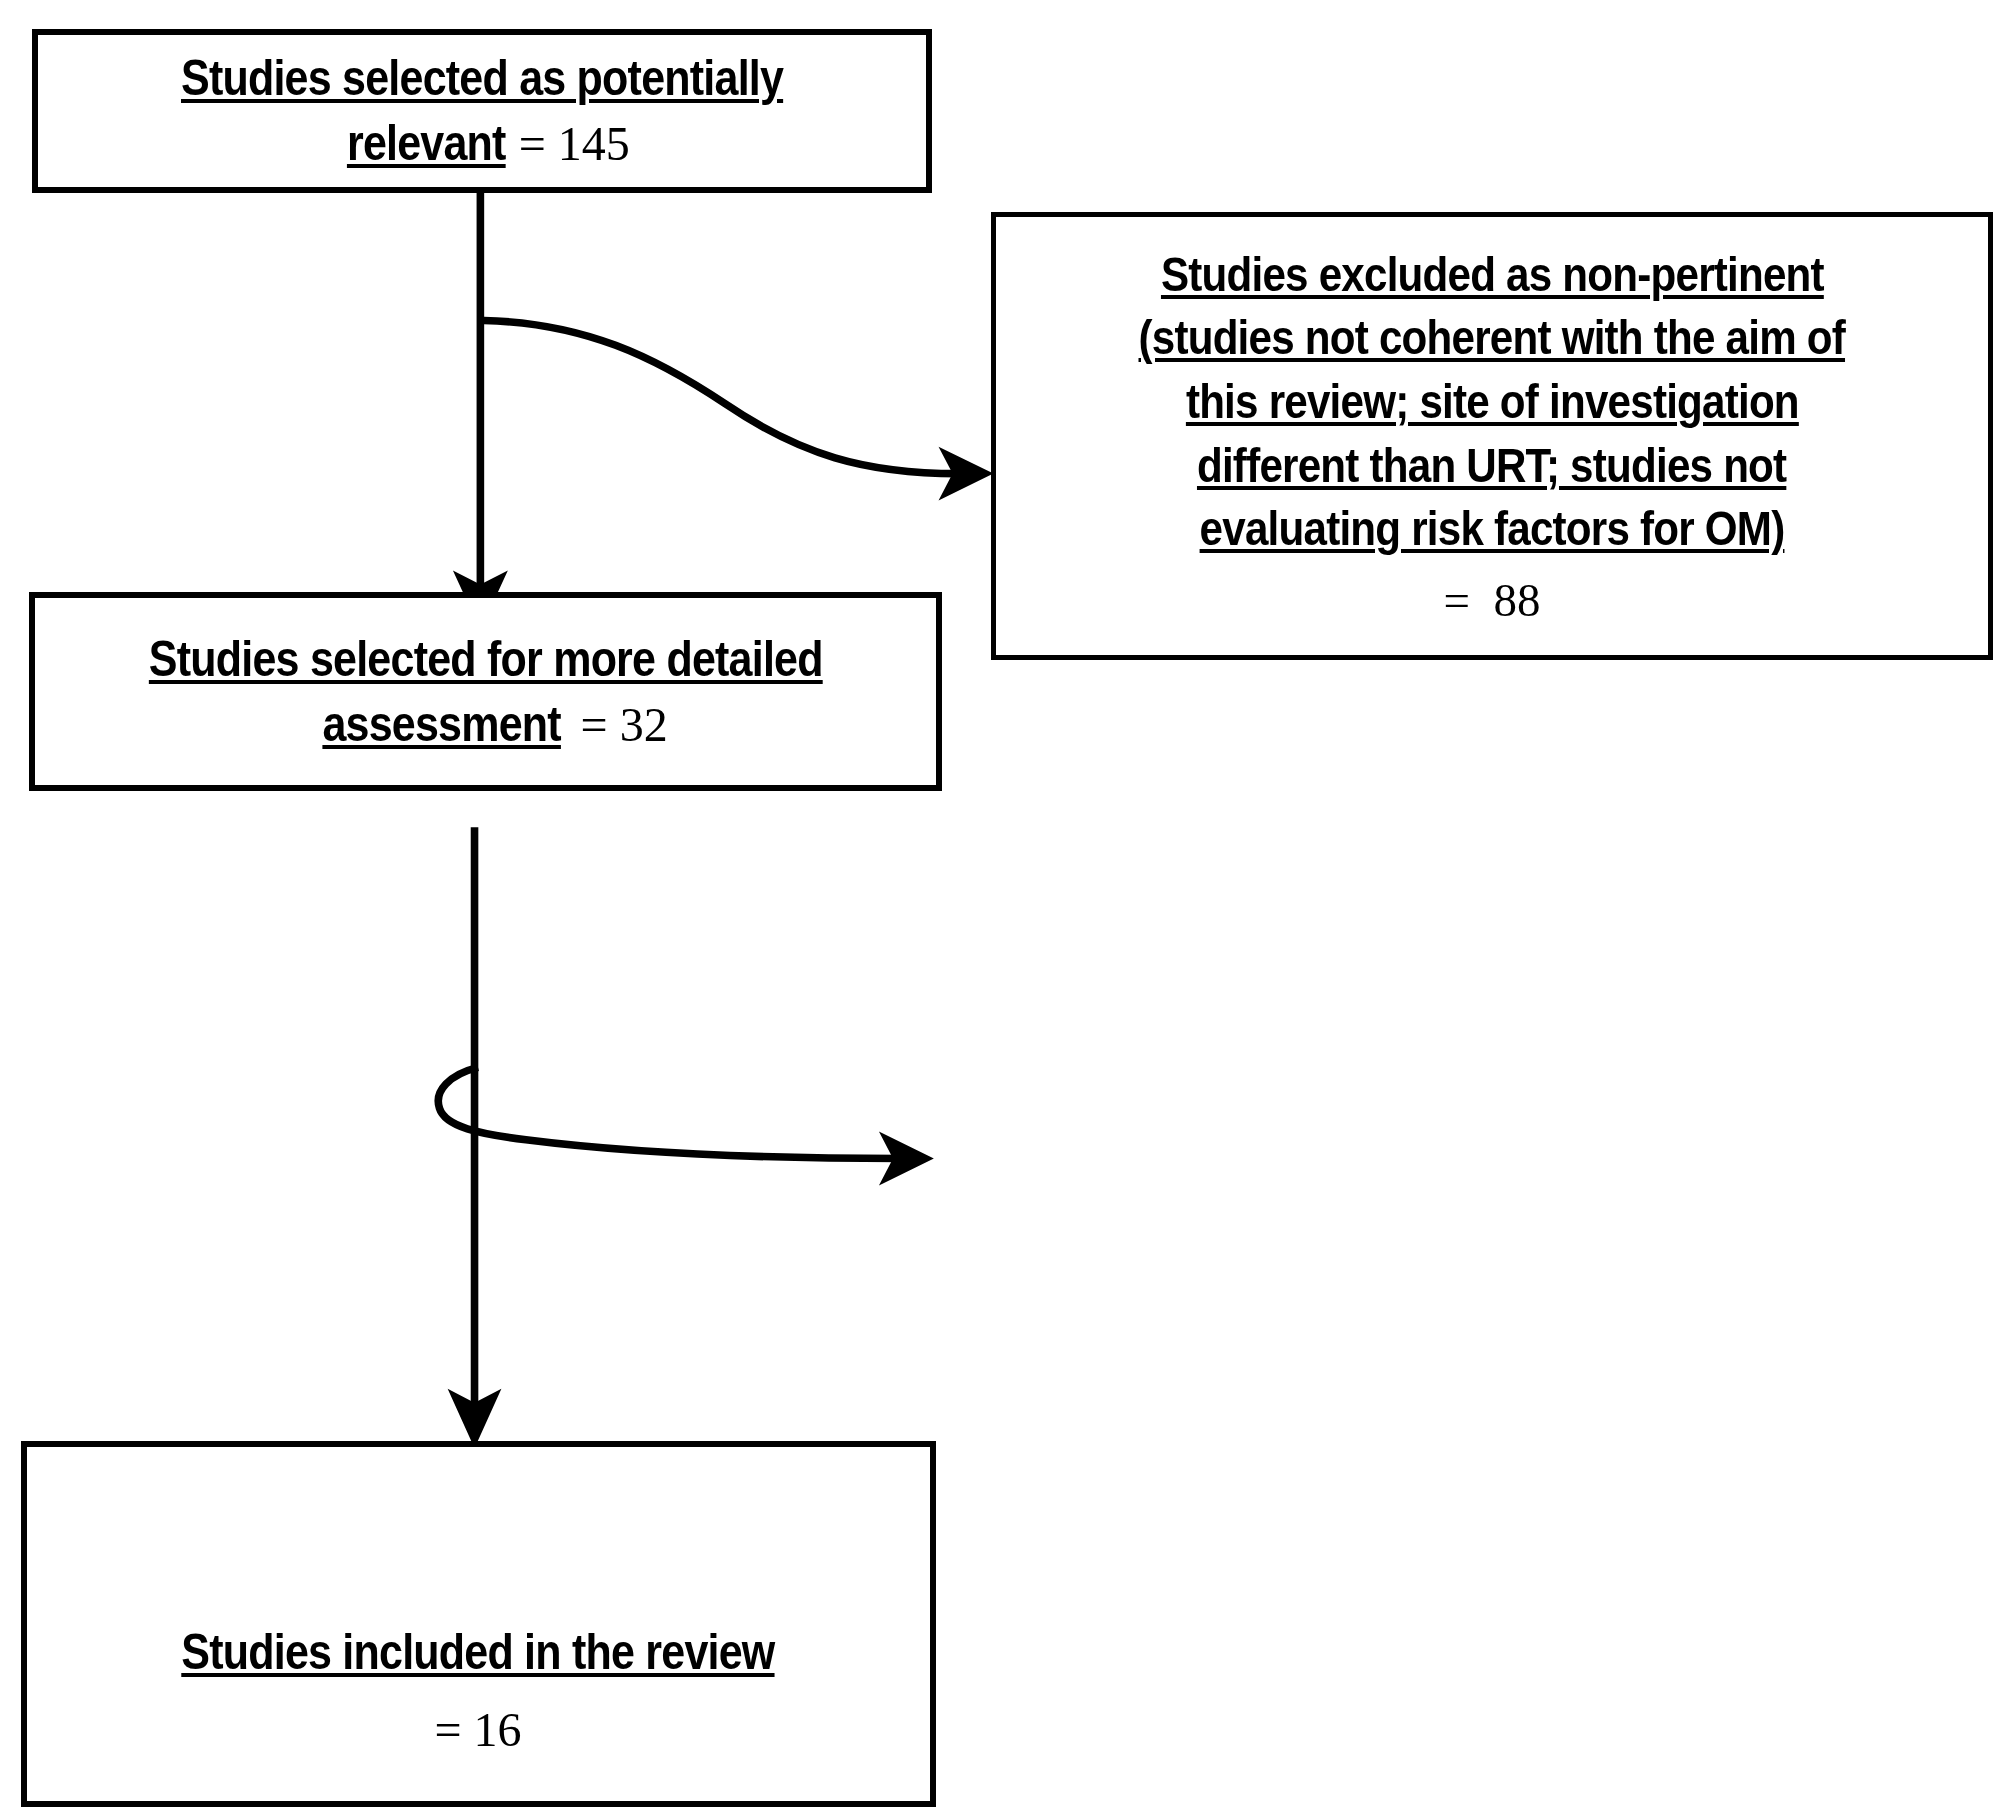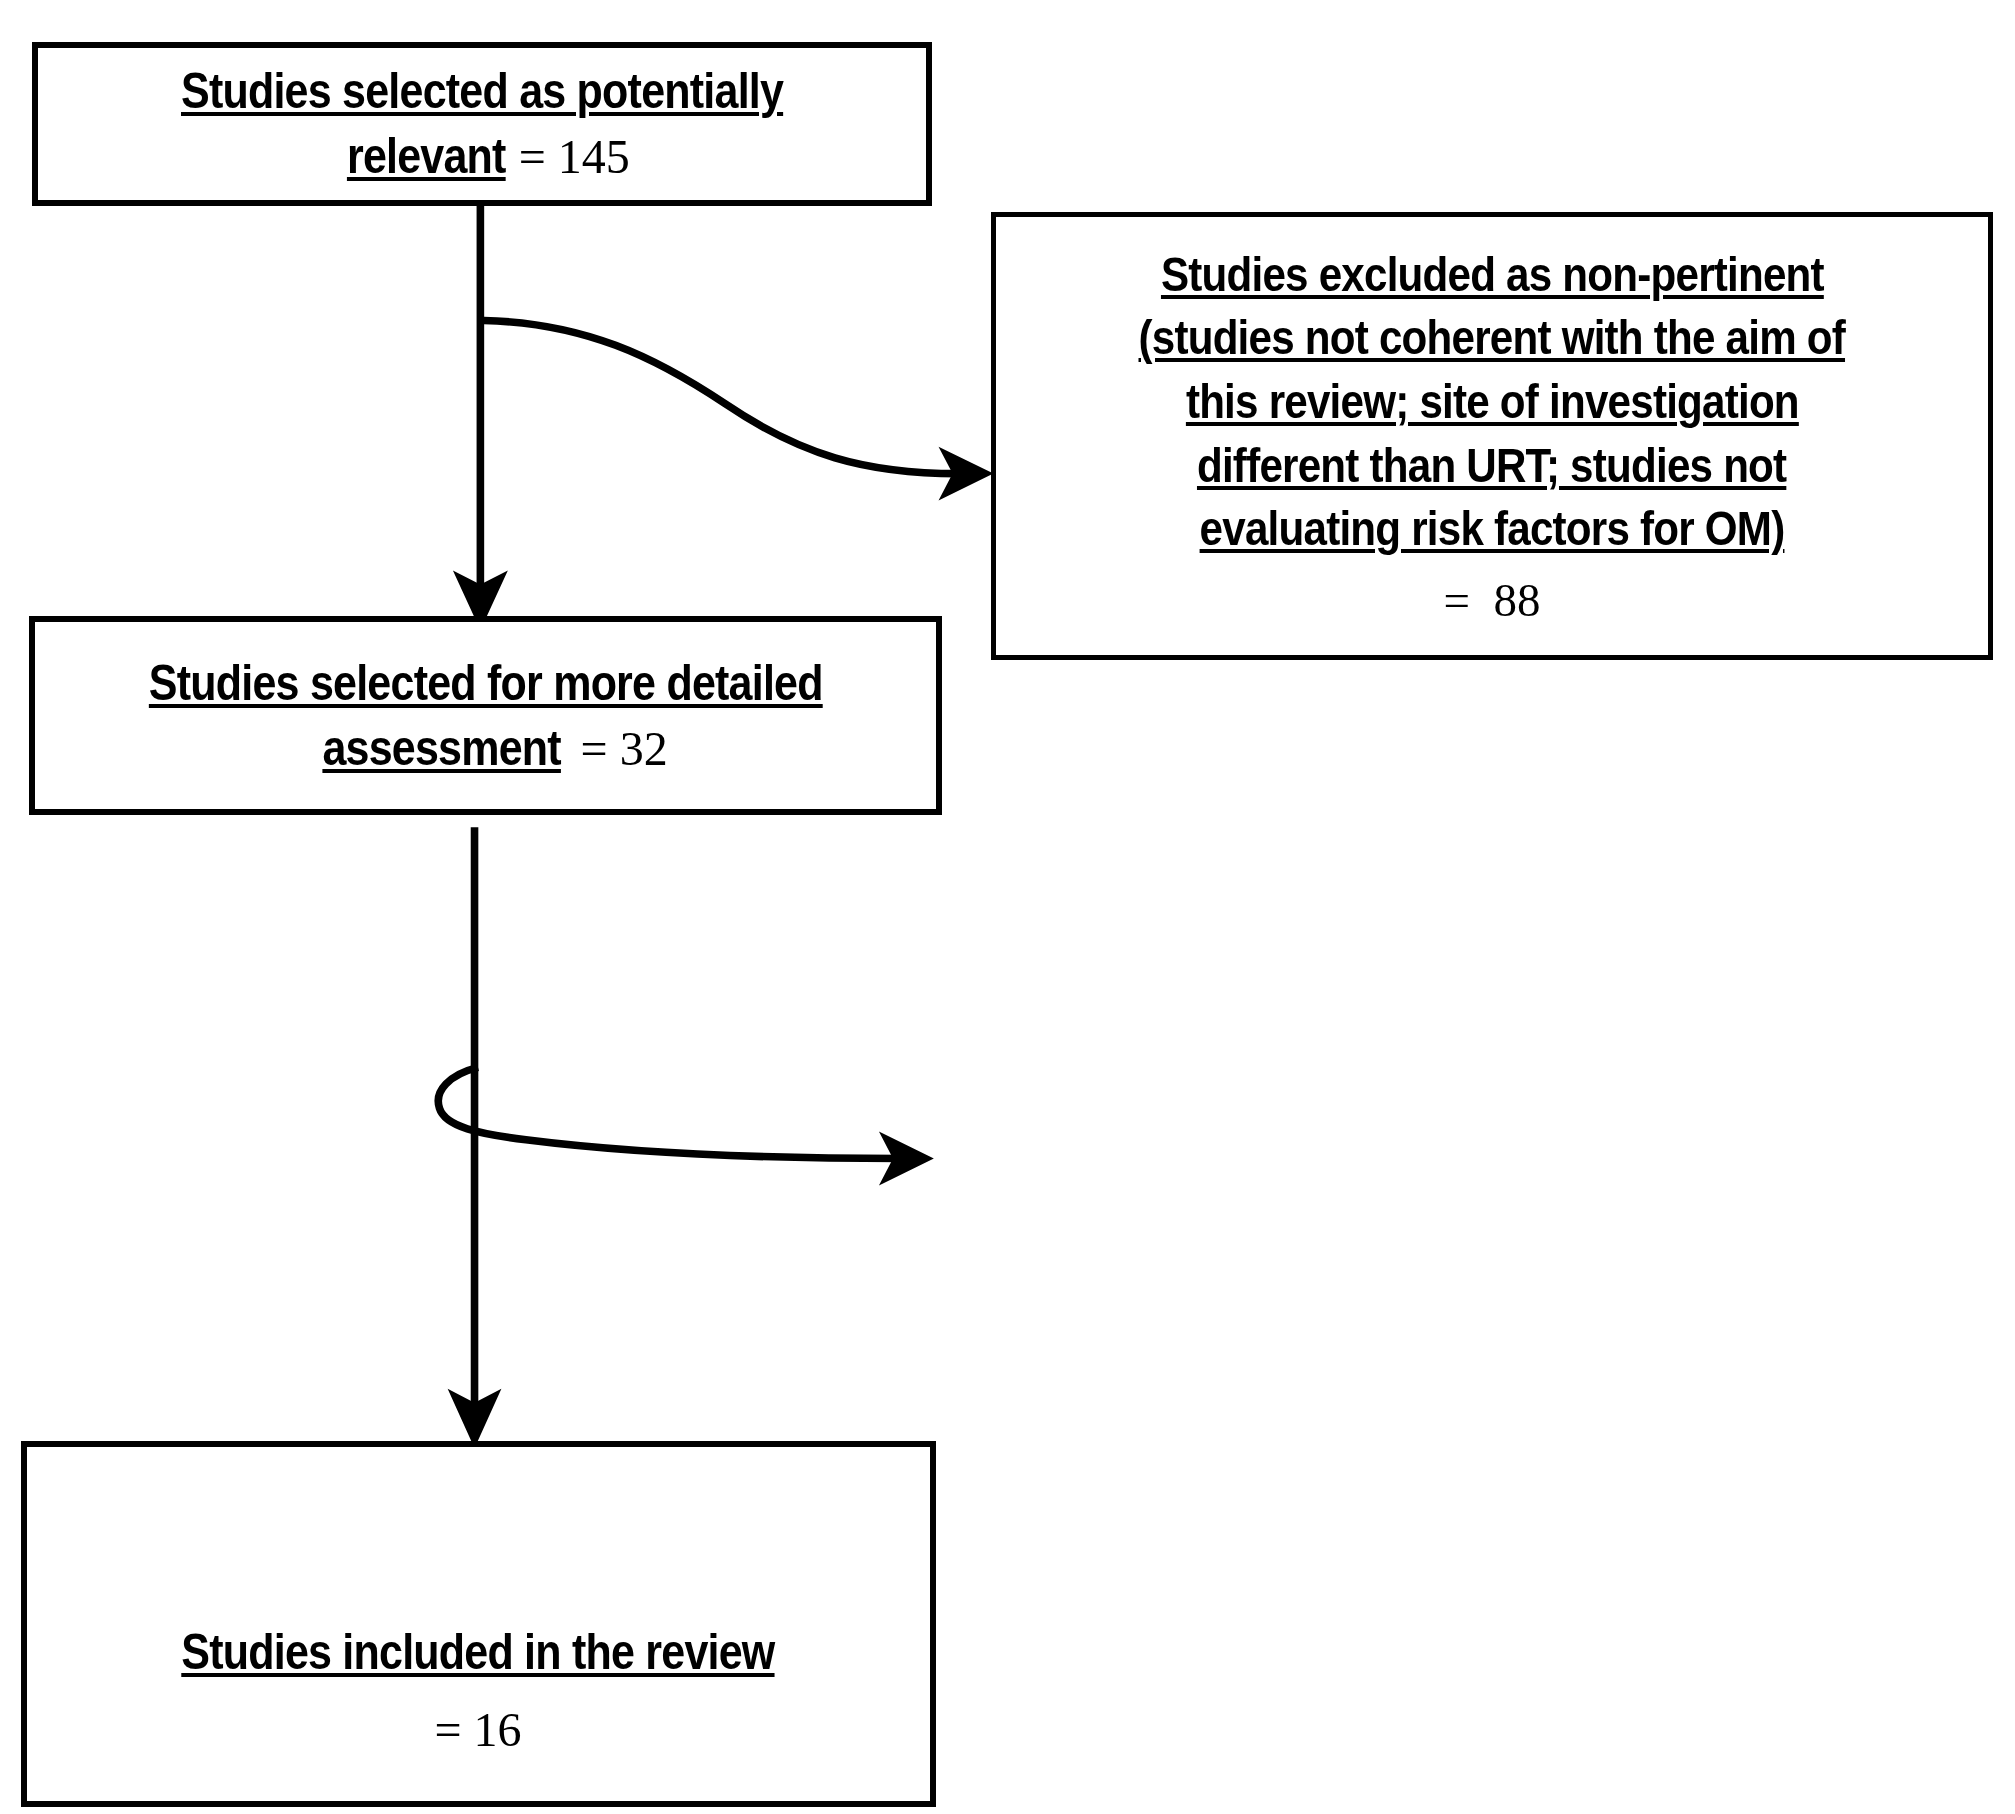--- a/index.html
+++ b/index.html
@@ -48,37 +48,37 @@
   }
   .plain {
     font-family: "Liberation Serif", serif;
     font-weight: normal;
     color: #000000;
     line-height: 1.25;
     white-space: pre;
   }
 
   
-  #box1 { left: 32px;  top: 42px;   width: 900px; height: 164px; }
+  #box1 { left: 32px;  top: 29px;   width: 900px; height: 164px; }
   #box1 .hdr { font-size: 50px; }
   #box1 .plain { font-size: 48px; }
   .inline-row {
     display: flex;
     align-items: baseline;
     justify-content: flex-start;
     white-space: nowrap;
   }
 
   
   #box2 { left: 991px; top: 212px; width: 1002px; height: 448px; border-width: 5.3px; }
   #box2 .hdr { font-size: 49px; }
   #box2 .plain { font-size: 47px; }
 
   
-  #box3 { left: 29px; top: 616px; width: 913px; height: 199px; }
+  #box3 { left: 29px; top: 592px; width: 913px; height: 199px; }
   #box3 .hdr { font-size: 50px; }
   #box3 .plain { font-size: 48px; }
 
   
   #box4 { left: 930px; top: 882px; width: 998px; height: 531px; border-width: 5.3px; }
   #box4 .hdr { font-size: 49px; }
   #box4 .bullet-list { margin-top: 54px; width: 100%; }
   #box4 .bullet-line {
     font-family: "Liberation Sans", sans-serif;
     font-stretch: condensed;

